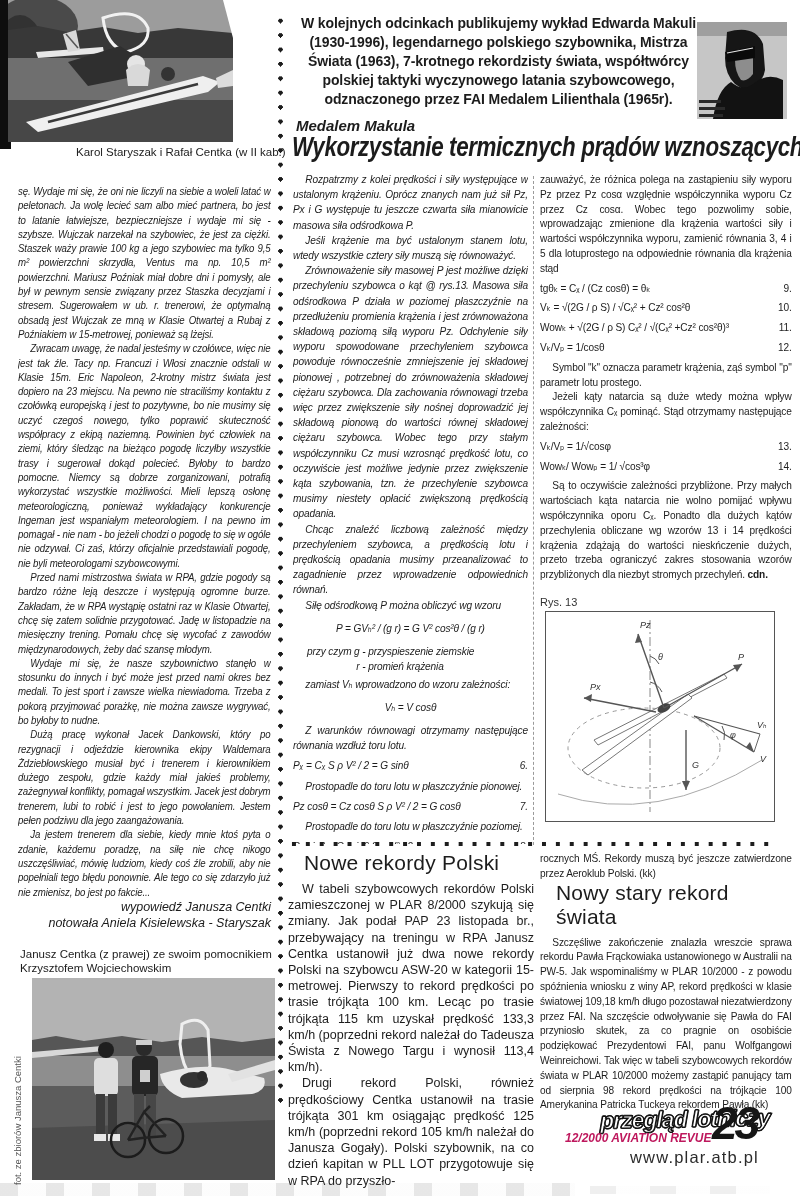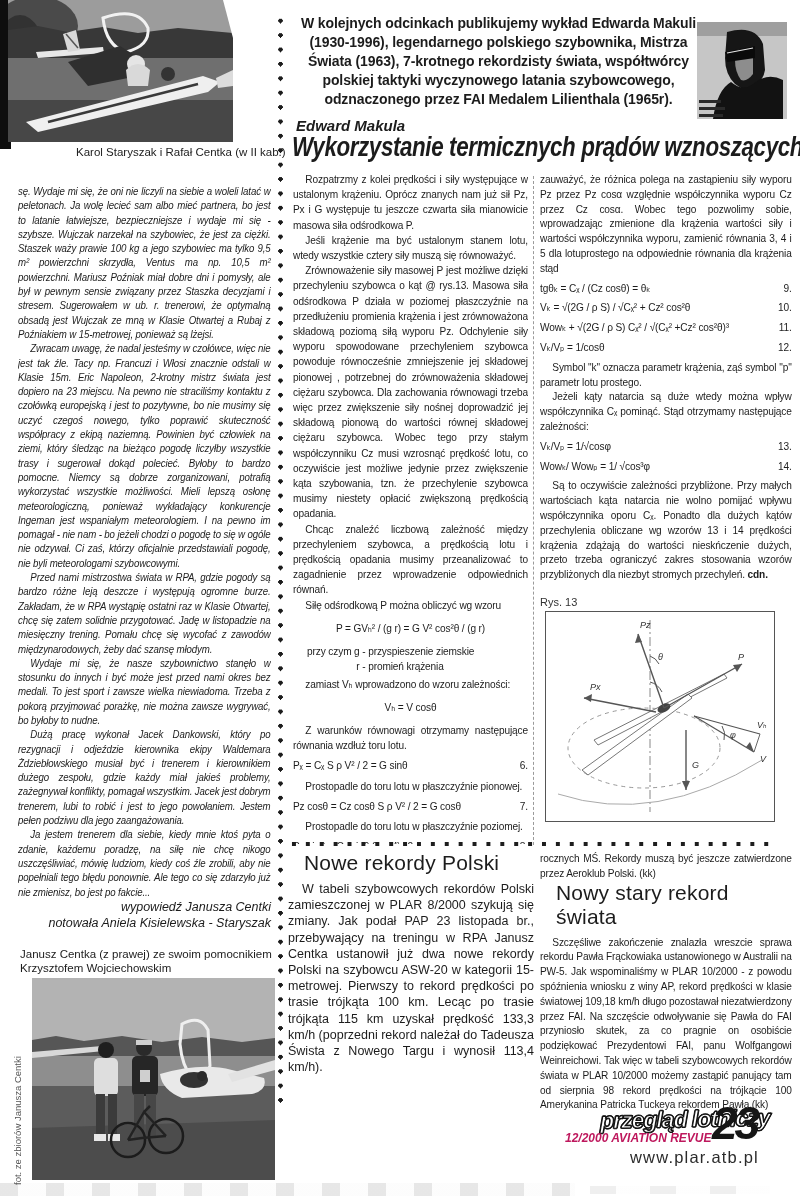--- a/index.html
+++ b/index.html
@@ -30,21 +30,21 @@
   #col-left .cond{width:287px;}
   #byline1{position:absolute;left:18px;top:900px;width:253px;text-align:right;
            font-style:italic;font-size:12.5px;}
   #byline2{position:absolute;left:18px;top:916px;width:253px;text-align:right;
            font-style:italic;font-size:12.5px;}
   #cap-left{position:absolute;left:20px;top:948px;width:252px;font-size:11.5px;line-height:13.5px;}
   #photo-bottom{position:absolute;left:32px;top:978px;width:243px;height:202px;background:#777;}
   #credit-vert{position:absolute;left:12px;top:985px;height:200px;font-size:9.5px;color:#555;
                writing-mode:vertical-rl;transform:rotate(180deg);white-space:nowrap;}
   #col-mid{position:absolute;left:293px;top:172px;width:235px;height:672px;overflow:hidden;
-           font-size:11.5px;line-height:15.2px;letter-spacing:-0.15px;}
+           font-size:11.5px;line-height:15.2px;letter-spacing:-0.15px;font-style:italic;}
   #col-mid .cond{width:267px;}
   #rule-mid{position:absolute;left:533px;top:176px;height:669px;width:0;border-left:1px dashed #9a9a9a;}
   #col-right{position:absolute;left:540px;top:172px;width:252px;height:434px;overflow:hidden;
              font-size:11.5px;line-height:14.8px;letter-spacing:-0.15px;}
   #col-right .cond{width:286px;}
   
   .eq{display:flex;justify-content:space-between;align-items:baseline;margin:5px 0 5px 0;}
   .eq .f{white-space:nowrap;}
   .eq .n{margin-left:6px;}
   .eqc{text-align:center;margin:8px 0;}
@@ -127,21 +127,21 @@
       <path d="M40 28 Q52 24 56 36 L56 52 Q50 60 44 58 Q38 50 38 38 Z" fill="#8d8d8d"></path>
       <polygon points="28,30 58,24 58,36 30,40" fill="#0a0a0a"></polygon>
       <line x1="30" y1="31" x2="56" y2="26" stroke="#e5e5e5" stroke-width="1.2"></line>
       <path d="M34 60 Q20 68 16 97 L86 97 L86 58 Q70 50 56 62 Q46 70 34 60 Z" fill="#121212"></path>
       <rect x="2" y="78" width="22" height="3" fill="#2a2a2a"></rect>
       <rect x="2" y="85" width="26" height="3" fill="#2a2a2a"></rect>
       <rect x="2" y="92" width="24" height="3" fill="#2a2a2a"></rect>
     </svg>
   </div>
 
-  <div id="author">Edward Makula</div>
+  <div id="author">Medalem Makula</div>
   <div id="title">Wykorzystanie termicznych prądów wznoszących (7)</div>
 
   <div id="col-left" class="jt">
     <div class="cond">
       <p>sę. Wydaje mi się, że oni nie liczyli na siebie a woleli latać w peletonach. Ja wolę lecieć sam albo mieć partnera, bo jest to latanie łatwiejsze, bezpieczniejsze i wydaje mi się - szybsze. Wujczak narzekał na szybowiec, że jest za ciężki. Staszek waży prawie 100 kg a jego szybowiec ma tylko 9,5 m² powierzchni skrzydła, Ventus ma np. 10,5 m² powierzchni. Mariusz Poźniak miał dobre dni i pomysły, ale był w pewnym sensie związany przez Staszka decyzjami i stresem. Sugerowałem w ub. r. trenerowi, że optymalną obsadą jest Wujczak ze mną w Klasie Otwartej a Rubaj z Poźniakiem w 15-metrowej, ponieważ są lżejsi.</p>
       <p class="ind">Zwracam uwagę, że nadal jesteśmy w czołówce, więc nie jest tak źle. Tacy np. Francuzi i Włosi znacznie odstali w Klasie 15m. Eric Napoleon, 2-krotny mistrz świata jest dopiero na 23 miejscu. Na pewno nie straciliśmy kontaktu z czołówką europejską i jest to pozytywne, bo nie musimy się uczyć czegoś nowego, tylko poprawić skuteczność współpracy z ekipą naziemną. Powinien być człowiek na ziemi, który śledząc na bieżąco pogodę liczyłby wszystkie trasy i sugerował dokąd polecieć. Byłoby to bardzo pomocne. Niemcy są dobrze zorganizowani, potrafią wykorzystać wszystkie możliwości. Mieli lepszą osłonę meteorologiczną, ponieważ wykładający konkurencje Ingeman jest wspaniałym meteorologiem. I na pewno im pomagał - nie nam - bo jeżeli chodzi o pogodę to się w ogóle nie odzywał. Ci zaś, którzy oficjalnie przedstawiali pogodę, nie byli meteorologami szybowcowymi.</p>
       <p class="ind">Przed nami mistrzostwa świata w RPA, gdzie pogody są bardzo różne leją deszcze i występują ogromne burze. Zakładam, że w RPA wystąpię ostatni raz w Klasie Otwartej, chcę się zatem solidnie przygotować. Jadę w listopadzie na miesięczny trening. Pomału chcę się wycofać z zawodów międzynarodowych, żeby dać szansę młodym.</p>
       <p class="ind">Wydaje mi się, że nasze szybownictwo stanęło w stosunku do innych i być może jest przed nami okres bez medali. To jest sport i zawsze wielka niewiadoma. Trzeba z pokorą przyjmować porażkę, nie można zawsze wygrywać, bo byłoby to nudne.</p>
       <p class="ind">Dużą pracę wykonał Jacek Dankowski, który po rezygnacji i odjeździe kierownika ekipy Waldemara Żdziebłowskiego musiał być i trenerem i kierownikiem dużego zespołu, gdzie każdy miał jakieś problemy, zażegnywał konflikty, pomagał wszystkim. Jacek jest dobrym trenerem, lubi to robić i jest to jego powołaniem. Jestem pełen podziwu dla jego zaangażowania.</p>
       <p class="ind">Ja jestem trenerem dla siebie, kiedy mnie ktoś pyta o zdanie, każdemu poradzę, na siłę nie chcę nikogo uszczęśliwiać, mówię ludziom, kiedy coś źle zrobili, aby nie popełniali tego błędu ponownie. Ale tego co się zdarzyło już nie zmienisz, bo jest po fakcie...</p>
@@ -299,20 +299,21 @@
       <text x="184" y="126" font-size="9" font-style="italic" fill="#333">φ</text>
     </svg>
   </div>
 
   <div id="dots-h"></div>
 
   <div id="news-mid">
     <h2 class="news-h">Nowe rekordy Polski</h2>
     <div class="news-body">
       <p class="ind">W tabeli szybowcowych rekordów Polski zamieszczonej w PLAR 8/2000 szykują się zmiany. Jak podał PAP 23 listopada br., przebywający na treningu w RPA Janusz Centka ustanowił już dwa nowe rekordy Polski  na szybowcu ASW-20 w kategorii 15-metrowej. Pierwszy to rekord prędkości po trasie trójkąta 100 km. Lecąc po trasie  trójkąta 115 km uzyskał prędkość 133,3 km/h (poprzedni rekord należał do Tadeusza Śwista z Nowego Targu i wynosił 113,4 km/h).</p>
+      <p class="ind">Drugi rekord Polski, również prędkościowy Centka ustanowił na trasie trójkąta 301 km osiągając prędkość 125 km/h (poprzedni rekord 105 km/h należał do Janusza Gogały). Polski szybownik, na co dzień kapitan w PLL LOT przygotowuje się w RPA do przyszło-</p>
     </div>
   </div>
 
   <div id="news-right">
     <div class="news-txt cond">
       <p>rocznych MŚ. Rekordy muszą być jeszcze zatwierdzone przez Aeroklub Polski. (kk)</p>
     </div>
     <h2 class="news-h">Nowy stary rekord świata</h2>
     <div class="news-txt cond">
       <p class="ind">Szczęśliwe zakończenie znalazła wreszcie sprawa rekordu Pawła Frąckowiaka ustanowionego w Australii na PW-5. Jak wspominaliśmy w PLAR 10/2000 - z powodu spóźnienia wniosku z winy AP, rekord prędkości w klasie światowej 109,18 km/h długo pozostawał niezatwierdzony przez FAI. Na szczęście odwoływanie się Pawła do FAI przyniosło skutek, za co pragnie on osobiście podziękować Prezydentowi FAI, panu Wolfgangowi Weinreichowi. Tak więc w tabeli szybowcowych rekordów świata w PLAR 10/2000 możemy zastąpić panujący tam od sierpnia 98 rekord prędkości na trójkącie 100 Amerykanina Patricka Tuckeya rekordem Pawła.(kk)</p>

